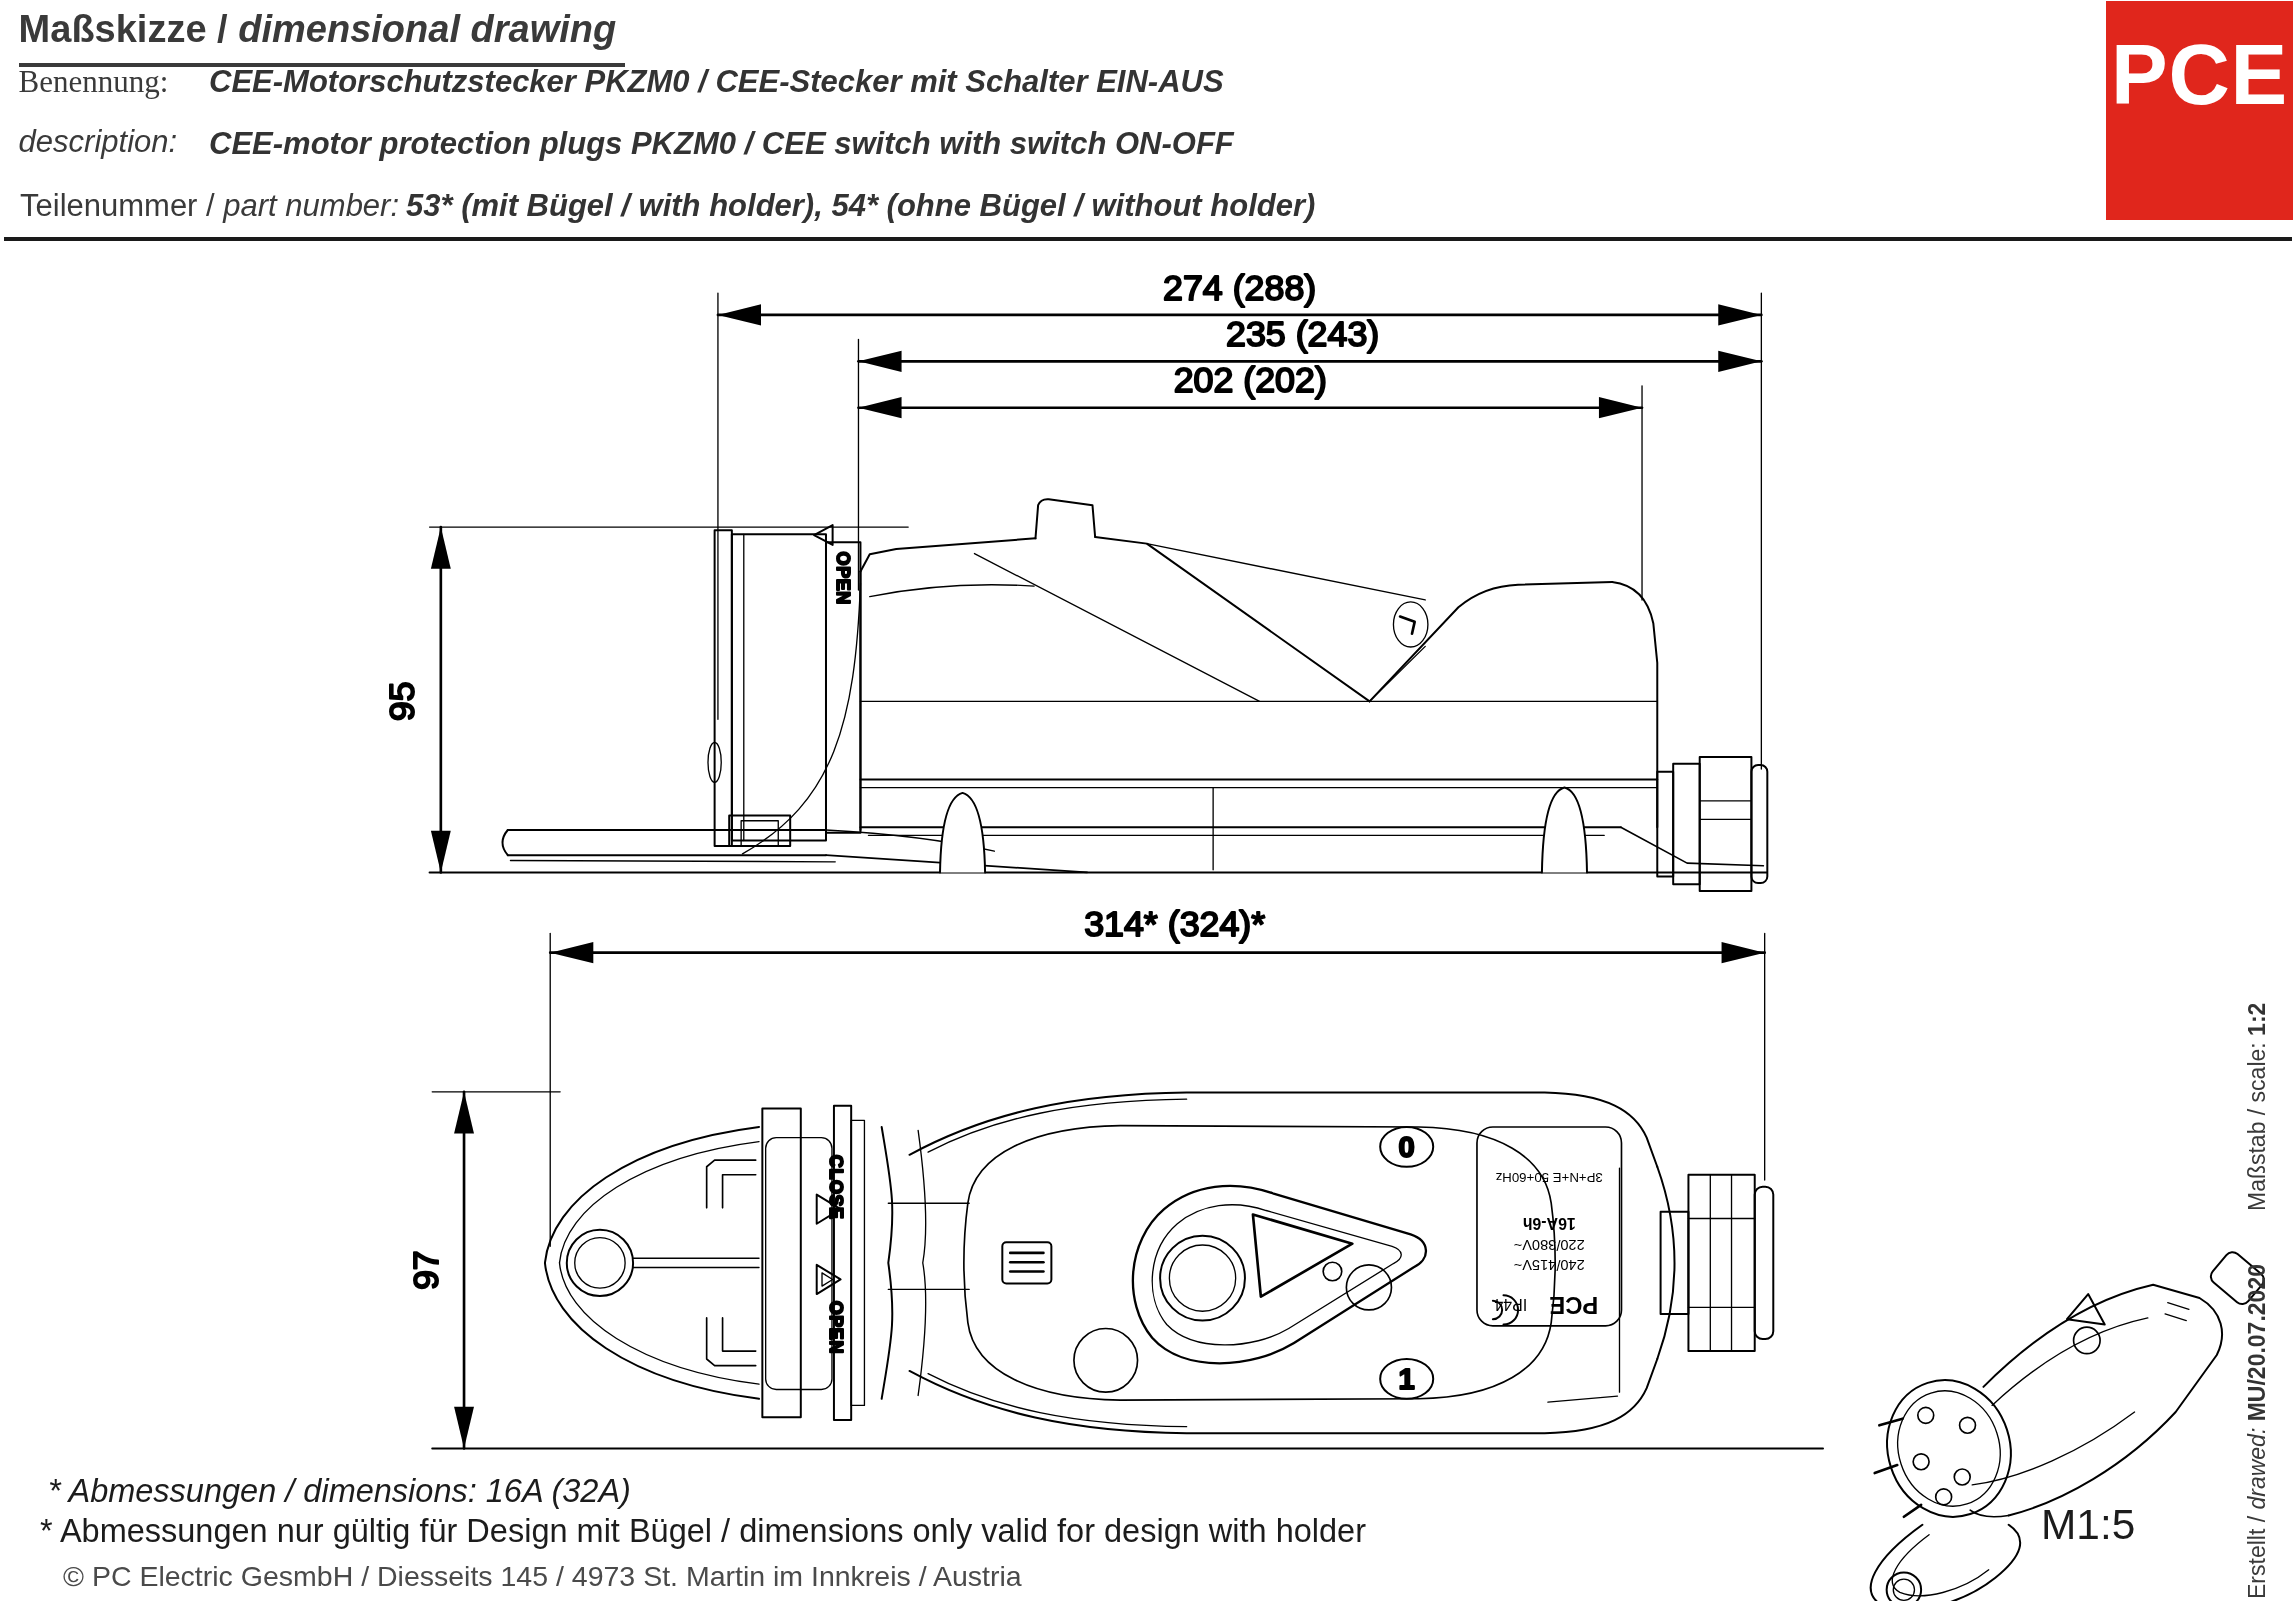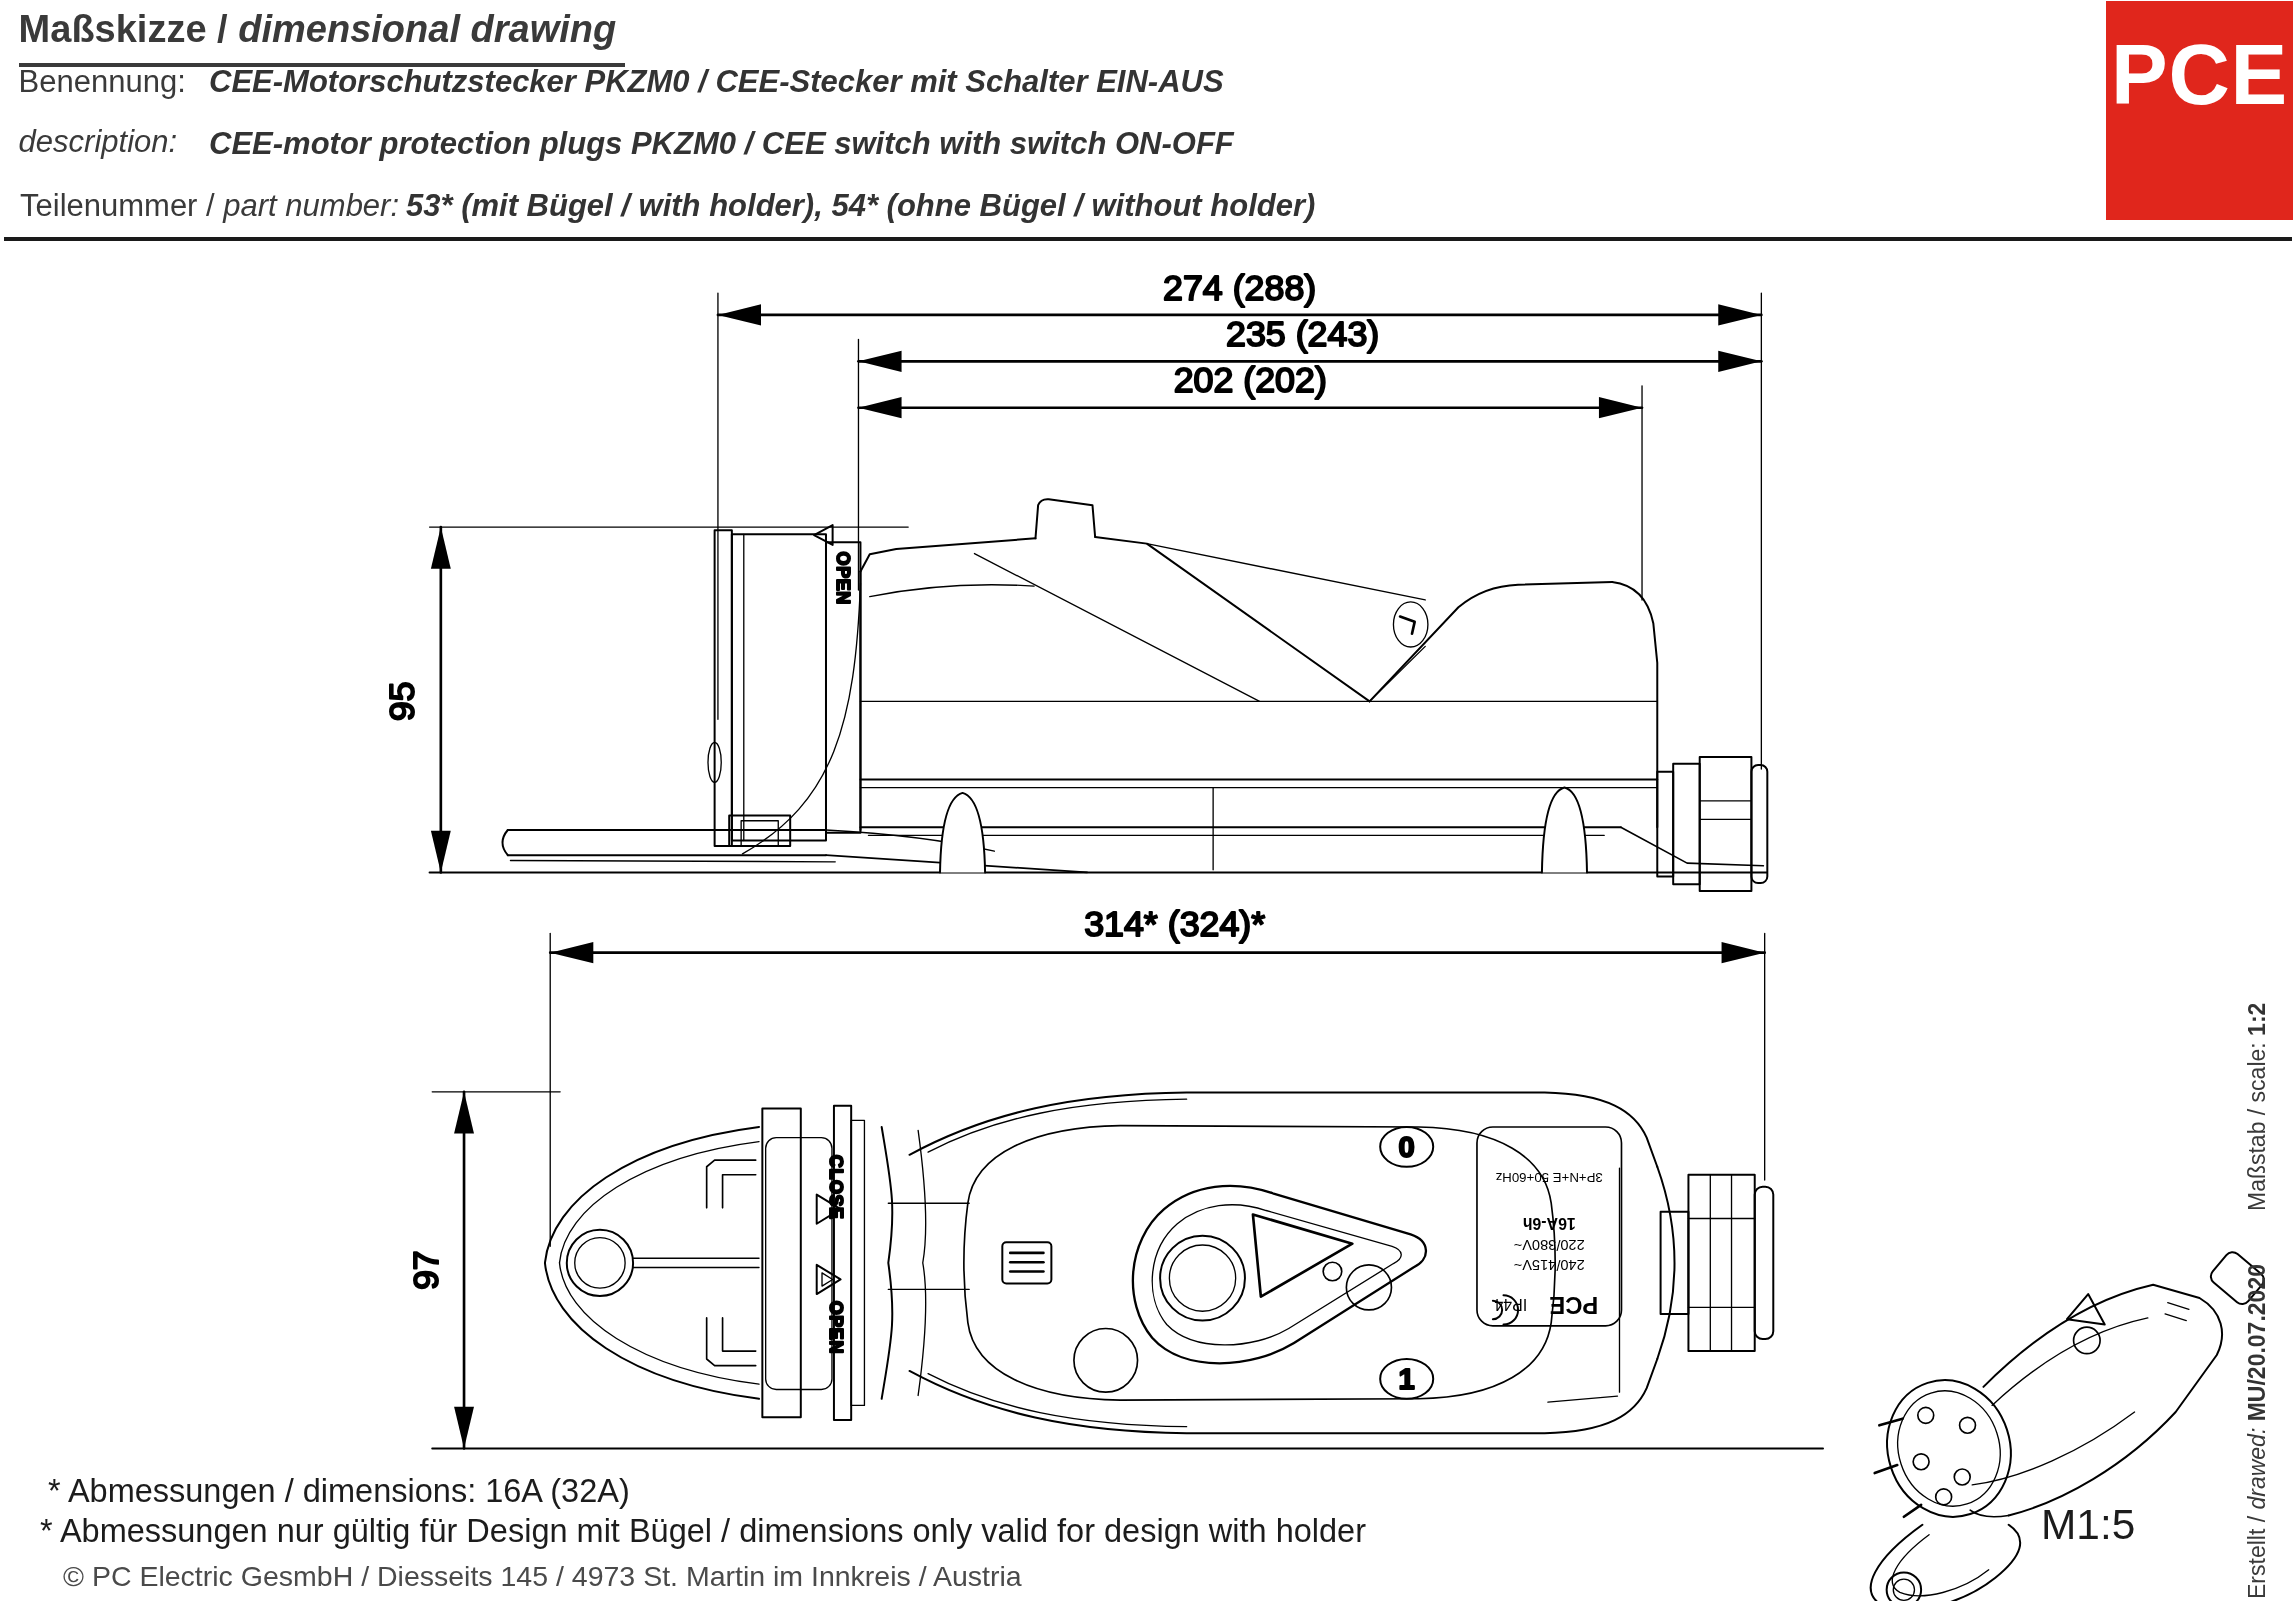--- a/index.html
+++ b/index.html
@@ -31,21 +31,21 @@
   .dimtxt{font-size:54px;fill:#000;}
   .marktxt{font-size:27px;font-weight:bold;fill:#000;letter-spacing:1px;}
 </style>
 </head>
 <body>
 
 <div class="abs title">
   <span>Maßskizze /</span><span class="en"> dimensional drawing</span>
 </div>
 
-<div class="abs hrow-label" style="left:18.6px;top:64px;">Benennung:</div>
+<div class="abs hrow-label" style="left:18.6px;top:64px;font-family:Liberation Serif, serif;">Benennung:</div>
 <div class="abs hrow-value" style="left:209px;top:64px;">CEE-Motorschutzstecker PKZM0 / CEE-Stecker mit Schalter EIN-AUS</div>
 
 <div class="abs hrow-label it" style="left:18.6px;top:124px;">description:</div>
 <div class="abs hrow-value" style="left:209px;top:126px;">CEE-motor protection plugs PKZM0 / CEE switch with switch ON-OFF</div>
 
 <div class="abs hrow-label" style="left:20px;top:188px;">
   <span>Teilenummer / </span><span class="it">part number:</span>
 </div>
 <div class="abs hrow-value" style="left:406px;top:188px;">53* (mit Bügel / with holder), 54* (ohne Bügel / without holder)</div>
 
@@ -272,20 +272,20 @@
       <rect x="3340" y="1900" width="70" height="56" rx="12" transform="rotate(40 3375 1928)"></rect>
       <path d="M2900,2300 C2830,2350 2800,2400 2840,2422 C2880,2440 2960,2420 3010,2380 C3050,2348 3060,2320 3030,2300"></path>
       <path d="M2910,2315 C2860,2352 2840,2388 2866,2402 C2900,2416 2960,2400 3000,2368" stroke-width="2"></path>
       <circle cx="2872" cy="2398" r="26"></circle>
       <circle cx="2872" cy="2398" r="16" stroke-width="2"></circle>
       <text x="3150" y="2322" text-anchor="middle" font-size="64" fill="#1c1c1c" stroke="none">M1:5</text>
     </g>
   </g>
 </svg>
 
-<div class="abs note" style="left:48px;top:1473px;">* Abmessungen / dimensions: 16A (32A)</div>
+<div class="abs note" style="left:48px;top:1473px;font-style:italic;">* Abmessungen / dimensions: 16A (32A)</div>
 <div class="abs note" style="left:40px;top:1513px;">* Abmessungen nur gültig für Design mit Bügel / dimensions only valid for design with holder</div>
 <div class="abs copy" style="left:42px;top:1560px;margin-left:21px;">© PC Electric GesmbH / Diesseits 145 / 4973 St. Martin im Innkreis / Austria</div>
 
 <div class="abs tblock">
   <span>Erstellt / </span><span class="it">drawed: </span><b>MU/20.07.2020</b><span class="sp"></span><span>Maßstab / </span><span>scale: </span><b>1:2</b>
 </div>
 
 
 </body></html>

